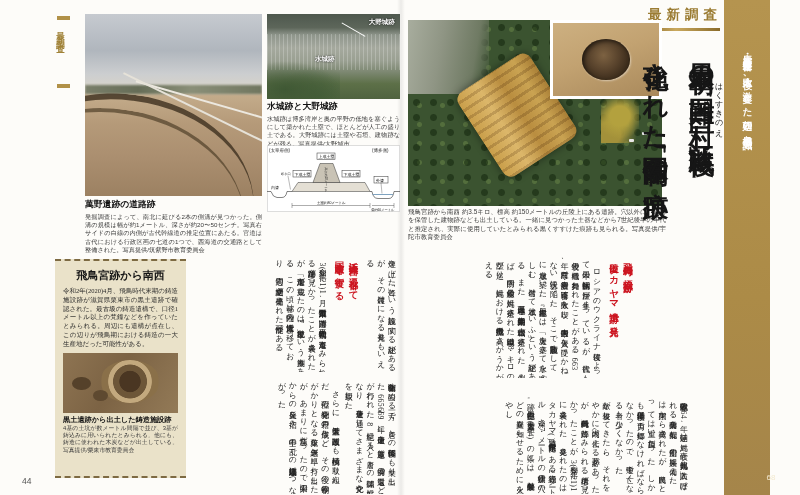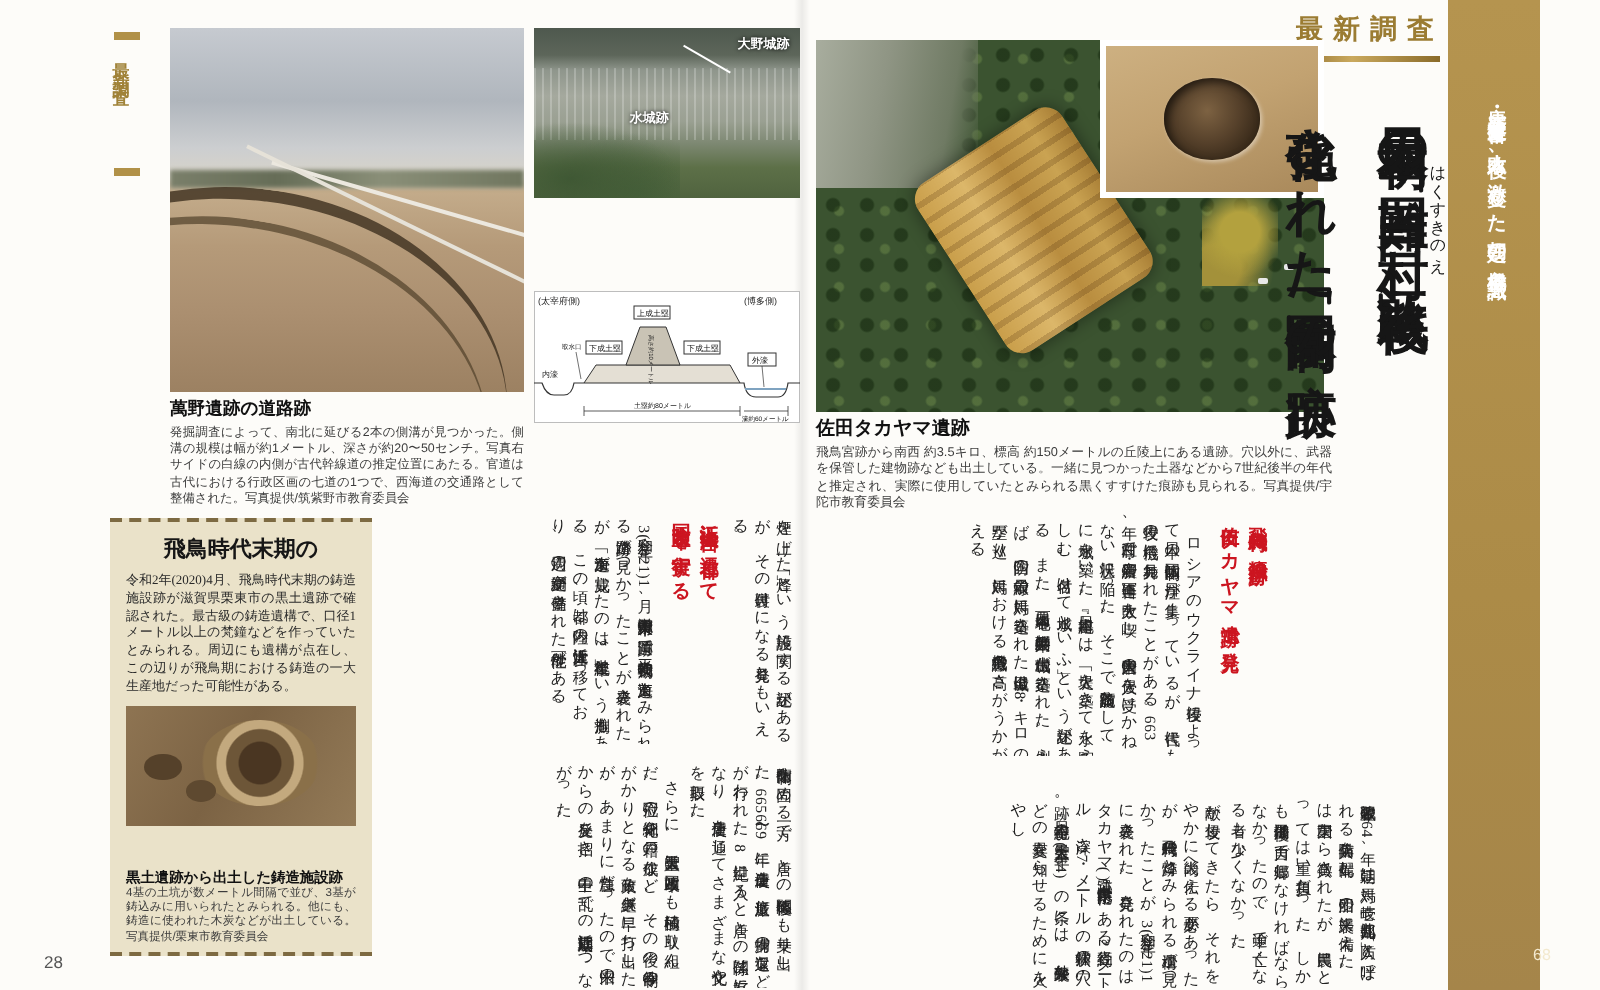--- a/index.html
+++ b/index.html
@@ -94,21 +94,21 @@
     background:#eae2c9;border-top:2px dashed #7d6a42;border-bottom:2px dashed #7d6a42;
     padding:7px 8px 5px;overflow:hidden;}
   .sb-title{text-align:center;font-weight:bold;font-size:11px;line-height:14px;color:#161616;}
   .sb-body{margin-top:5px;font-size:6.5px;line-height:8.8px;text-align:justify;color:#2a2a2a;}
   .sb-photo{position:relative;margin-top:4px;width:115px;height:60px;overflow:hidden;
     background:linear-gradient(120deg,#8e7452 0%,#7c6344 45%,#937a57 100%);}
   .sb-pit{position:absolute;right:16%;top:12%;width:52%;height:72%;border-radius:50%;
     background:radial-gradient(circle,#4a3622 0 28%,#6d5638 30% 45%,#c3a97e 47% 58%,#8a7049 60% 76%,rgba(0,0,0,0) 79%);}
   .sb-pit2{position:absolute;left:8%;top:40%;width:16%;height:22%;border-radius:50%;background:#55412a;}
   .sb-pit3{position:absolute;left:26%;top:62%;width:13%;height:18%;border-radius:50%;background:#5e4930;}
-  .sb-cap{font-family:"Liberation Sans","DejaVu Sans",sans-serif;margin-top:21px;}
+  .sb-cap{font-family:"Liberation Sans","DejaVu Sans",sans-serif;margin-top:2px;}
   .sb-cap .ct{font-size:7.2px;font-weight:bold;color:#111;}
   .sb-cap .cx{font-size:5.8px;line-height:7.4px;color:#3c3c3c;text-align:justify;}
   
   .diagram{left:267px;top:145px;width:133px;height:67px;}
   .diagram svg{width:100%;height:100%;font-family:"Liberation Sans","DejaVu Sans",sans-serif;}
   
   .pnumL{left:22px;top:476px;font:8.5px "Liberation Sans","DejaVu Sans",sans-serif;color:#555;}
 </style>
 </head>
 <body>
@@ -132,20 +132,24 @@
     <div class="ct">萬野遺跡の道路跡</div>
     <div class="cx">発掘調査によって、南北に延びる2本の側溝が見つかった。側溝の規模は幅が約1メートル、深さが約20〜50センチ。写真右サイドの白線の内側が古代幹線道の推定位置にあたる。官道は古代における行政区画の七道の1つで、西海道の交通路として整備された。写真提供/筑紫野市教育委員会</div>
   </div>
 
   <div class="abs photoB">
     <div class="pb-city"></div>
     <div class="pb-green"></div>
     <div class="pb-line"></div>
     <div class="pb-lab" style="right:4%;top:5%">大野城跡</div>
     <div class="pb-lab" style="left:36%;top:48%">水城跡</div>
+  </div>
+  <div class="abs cap capB">
+    <div class="ct">水城跡と大野城跡</div>
+    <div class="cx">水城跡は博多湾岸と奥の平野の低地を塞ぐようにして築かれた土塁で、ほとんどが人工の盛り土である。大野城跡には土塁や石垣、建物跡などが残る。写真提供/大野城市</div>
   </div>
 
   <div class="abs diagram">
     <svg viewBox="0 0 266 132">
       <rect x="0.5" y="0.5" width="265" height="131" fill="#ffffff" stroke="#bdbdbd"></rect>
       <path d="M50,92 L62,74 L196,74 L206,92 Z" fill="#e4dfd4" stroke="#333" stroke-width="1"></path>
       <path d="M92,74 L106,36 L132,36 L146,74 Z" fill="#c9c3b5" stroke="#333" stroke-width="1"></path>
       <path d="M0,92 L8,92 Q12,104 20,104 L30,104 Q38,104 40,92 L50,92" fill="none" stroke="#333" stroke-width="1.2"></path>
       <path d="M206,92 L210,92 Q212,106 222,106 L244,106 Q252,106 254,92 L266,92" fill="none" stroke="#333" stroke-width="1.2"></path>
       <line x1="211" y1="98" x2="252" y2="98" stroke="#7fa3c0" stroke-width="2"></line>
@@ -169,21 +173,21 @@
       <line x1="206" y1="115" x2="206" y2="125" stroke="#333" stroke-width=".8"></line>
       <text x="100" y="117" font-size="7" fill="#111">土塁約80メートル</text>
       <line x1="210" y1="120" x2="254" y2="120" stroke="#333" stroke-width=".8"></line>
       <line x1="254" y1="115" x2="254" y2="125" stroke="#333" stroke-width=".8"></line>
       <text x="208" y="130" font-size="6.5" fill="#111">濠約60メートル</text>
     </svg>
   </div>
 
   <div class="abs sidebar">
     <div class="sb-title">
-      <div>飛鳥時代末期の</div>
+      <div>飛鳥宮跡から南西</div>
     </div>
     <div class="sb-body">令和2年(2020)4月、飛鳥時代末期の鋳造施設跡が滋賀県栗東市の黒土遺跡で確認された。最古級の鋳造遺構で、口径1メートル以上の梵鐘などを作っていたとみられる。周辺にも遺構が点在し、この辺りが飛鳥期における鋳造の一大生産地だった可能性がある。</div>
     <div class="sb-photo">
       <div class="sb-pit"></div>
       <div class="sb-pit2"></div>
       <div class="sb-pit3"></div>
     </div>
     <div class="sb-cap">
       <div class="ct">黒土遺跡から出土した鋳造施設跡</div>
       <div class="cx">4基の土坑が数メートル間隔で並び、3基が鋳込みに用いられたとみられる。他にも、鋳造に使われた木炭などが出土している。写真提供/栗東市教育委員会</div>
@@ -196,37 +200,36 @@
       <div>近江大津宮に遷都して</div>
       <div>国防改革を実行する</div>
     </div>
     <p class="ind">令和3年(2021)1月、滋賀県栗東市の岡遺跡で平安時代初期の東海道とみられる道路跡が見つかったことが発表されたが、「東海道が完成したのは7世紀後半」という推測もある。この頃、都は内陸の近江大津宮に移っており、周辺の交通網が整備された可能性がある。</p>
   </div>
   <div class="abs v band bandLB">
     <p>防衛体制を固める一方で、唐との関係修復にも乗り出した。665〜669年に遣唐使を3度派遣し、捕虜の返還などが行われた。8世紀に入ると唐との関係は友好になり、遣唐使を通じてさまざまな文化や制度を摂取した。</p>
     <p class="ind">さらに、天智天皇は国政改革にも積極的に取り組んだ。冠位の細分化や戸籍の作成など、その後の律令制の足がかりとなる政策を矢継ぎ早に打ち出したが、あまりに性急だったので旧来の豪族からの反発を招き、壬申の乱での近江朝廷崩壊につながった。</p>
   </div>
 
-  <div class="abs pnumL">28</div>
+  <div class="abs pnumL">44</div>
 
   <div class="abs hdr-label">最新調査</div>
   <div class="abs hdr-rule"></div>
 
   <div class="abs photoC">
     <div class="pc-fields"></div>
     <div class="pc-dig"></div>
     <div class="pc-yellow"></div>
     <div class="pc-car" style="right:6%;top:60%"></div>
     <div class="pc-car" style="right:11%;top:64%"></div>
     <div class="pc-inset">
       <div class="pc-hole"></div>
     </div>
   </div>
   <div class="abs cap capC">
-    <div class="ct">佐田タカヤマ遺跡</div>
     <div class="cx">飛鳥宮跡から南西 約3.5キロ、標高 約150メートルの丘陵上にある遺跡。穴以外に、武器を保管した建物跡なども出土している。一緒に見つかった土器などから7世紀後半の年代と推定され、実際に使用していたとみられる黒くすすけた痕跡も見られる。写真提供/宇陀市教育委員会</div>
   </div>
 
   <div class="abs v title">
     <div class="tl"><span>日本最初の国難「</span><ruby><span>白村江</span><rt>はくすきのえ</rt></ruby><span>敗戦」後、</span></div>
     <div class="tl">強化された「国防体制」の痕跡</div>
   </div>
 
   <div class="abs v band bandRT">
     <div class="subhead">

